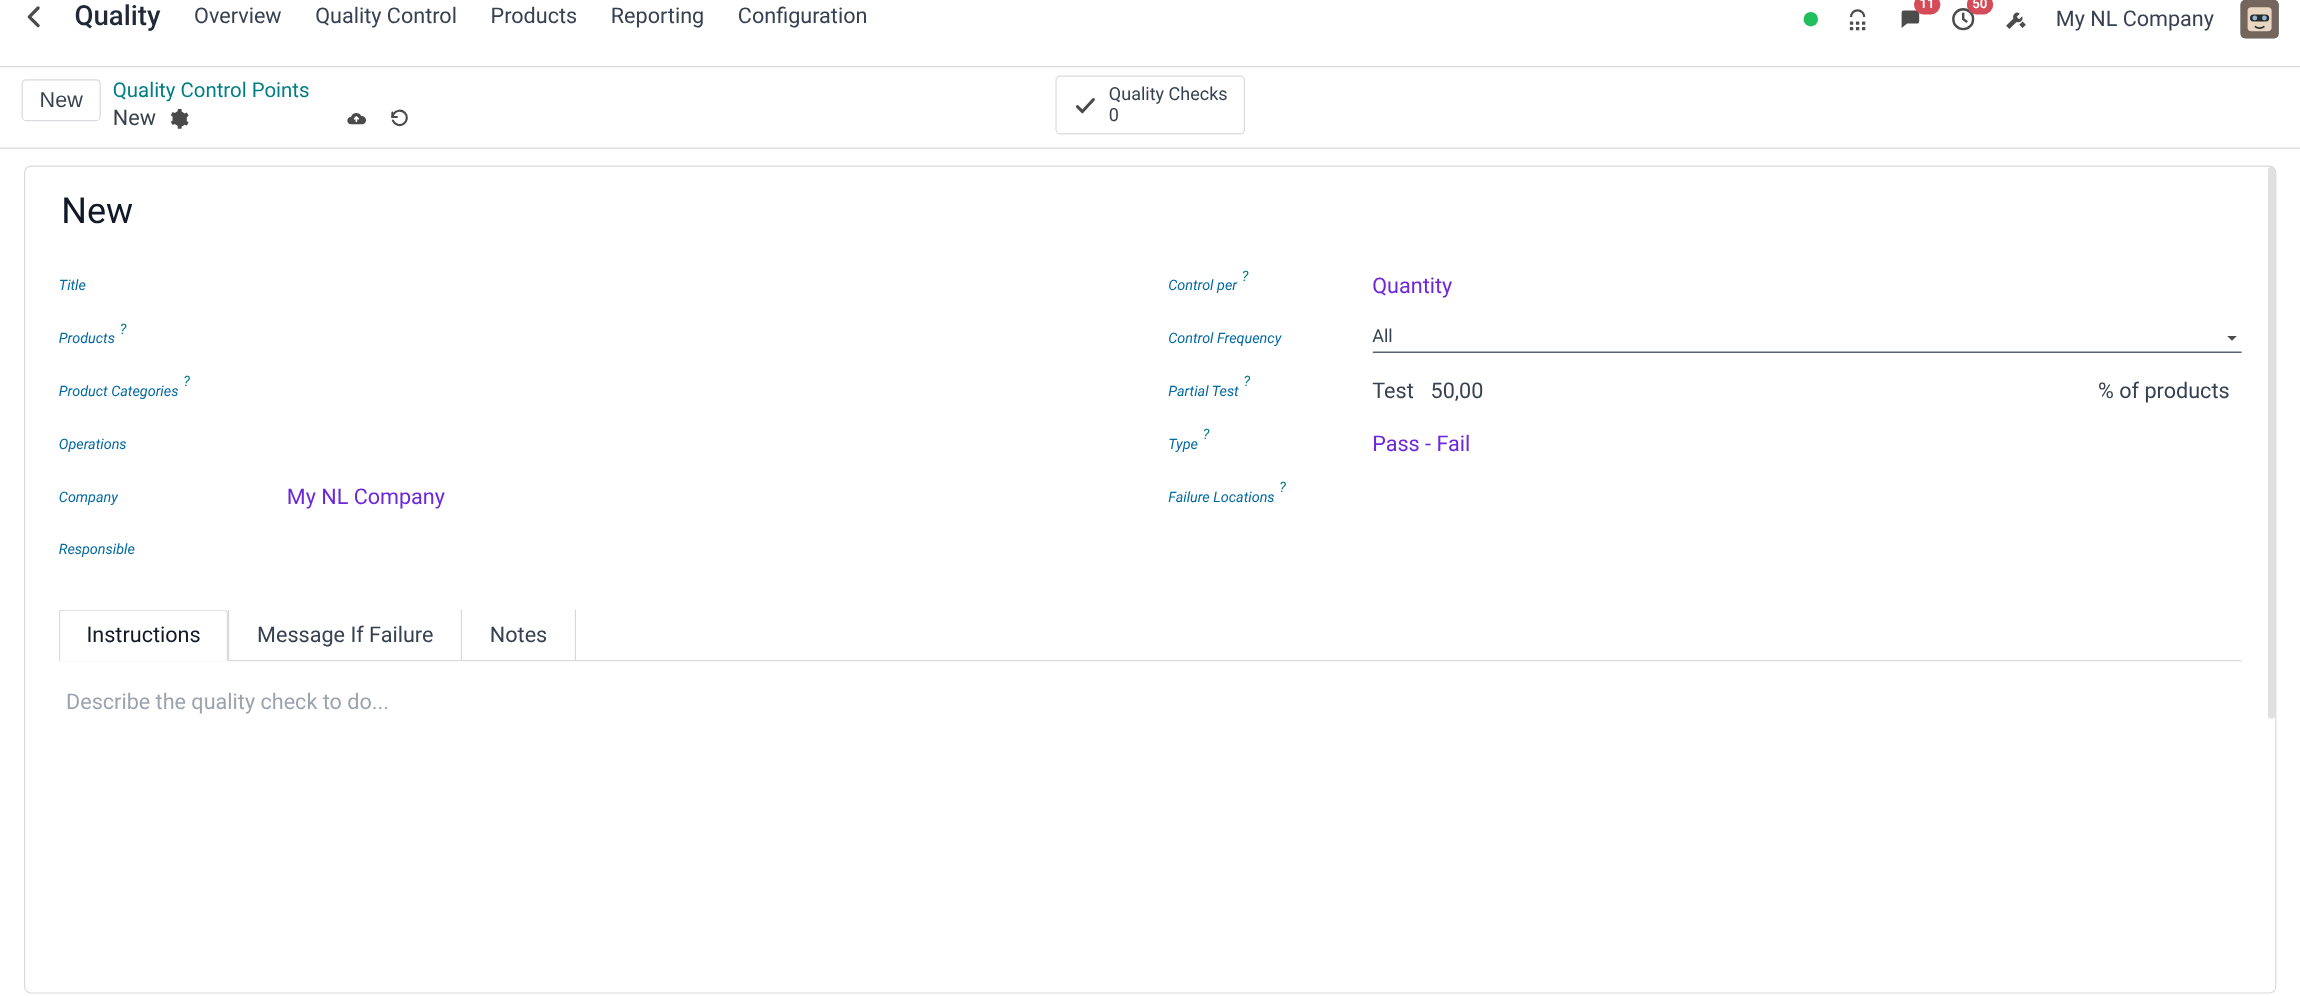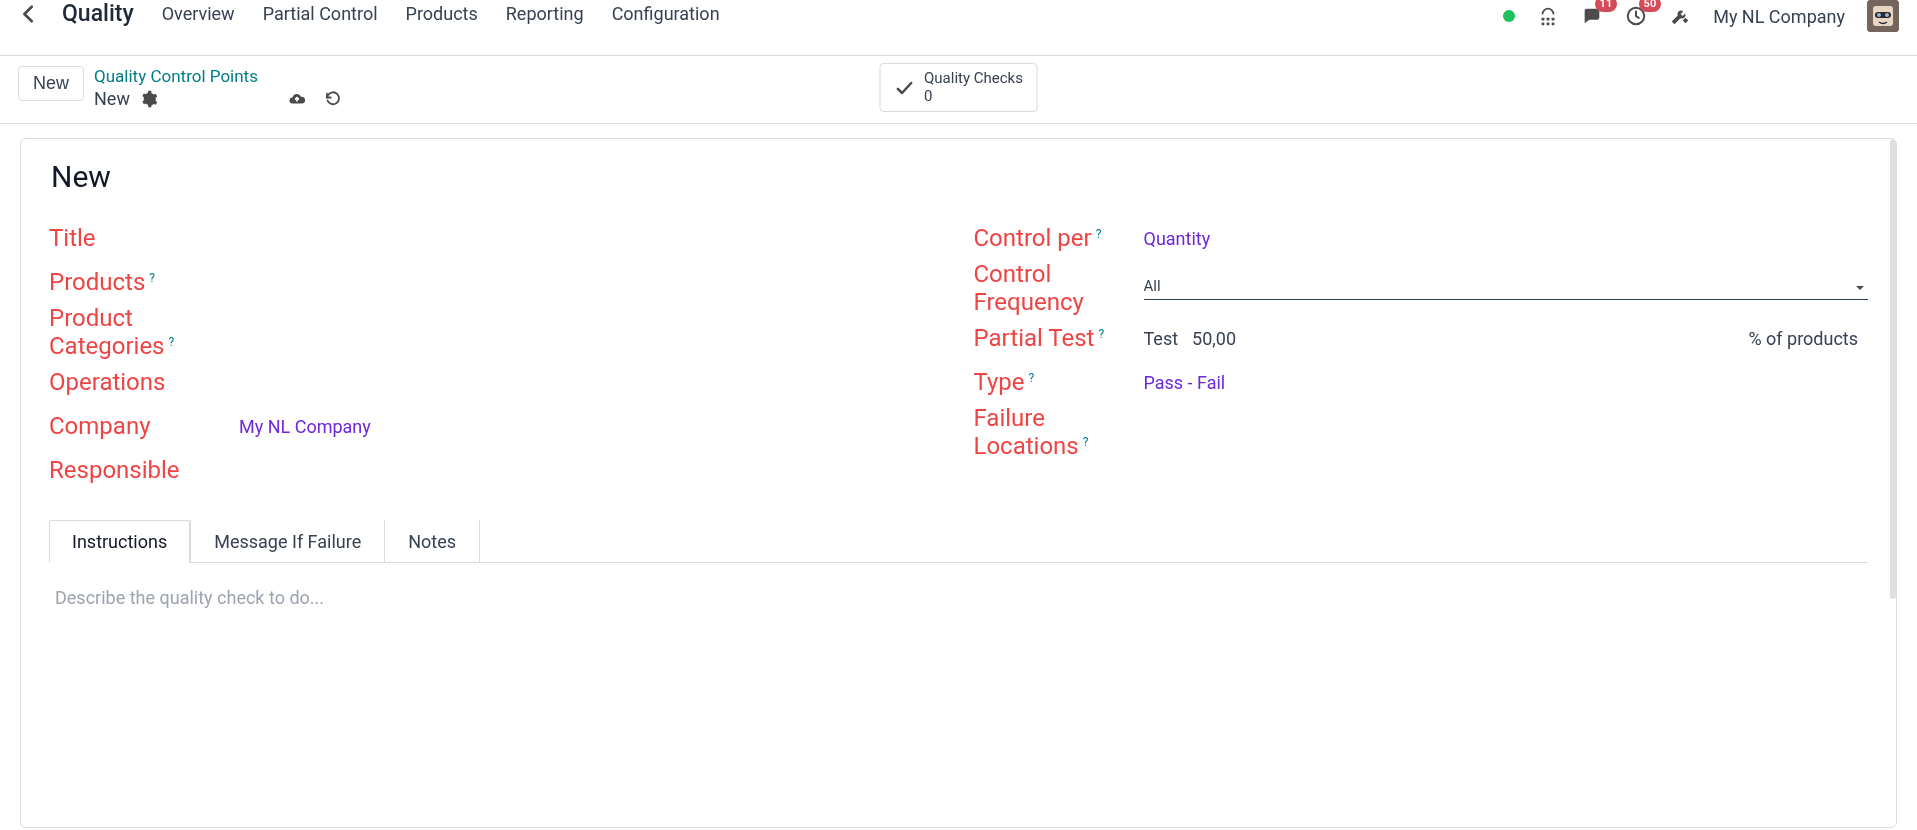--- a/index.html
+++ b/index.html
@@ -50,21 +50,21 @@
   .controlrow-right { margin-left:auto; padding-right:6px; }
   .bookmark-icon { width:18px; height:22px; color:#5F6570; }
 
   
   .form-wrap { padding:14px 20px 0 20px; height:calc(830px - 56px - 70px); }
   .card { border:1px solid var(--border); border-radius:6px; padding:20px 28px 0 28px; height:100%; position:relative; overflow:hidden; background:#fff; }
   .card-title { font-size:30px; color:#111827; margin:0 0 22px 2px; font-weight:400; }
   .cols { display:flex; gap:30px; }
   .col { flex:1; }
   .row { display:flex; align-items:center; min-height:44px; }
-  .lbl { width:190px; font-size:24px; color:#ef4444; position:relative; flex:none; }
+  .lbl { width:190px; font-size:12px; color:#0369a1; position:relative; flex:none;font-style:italic; }
   .lbl.with-q::after { content:"?"; color:var(--link); font-size:12px; position:relative; top:-8px; left:4px; }
   .val { font-size:18px; color:#6d28d9; flex:1; }
   .select-line { flex:1; border-bottom:1px solid #2C3E50; display:flex; align-items:center; justify-content:space-between; padding:1px 2px 4px 0; cursor:pointer;}
   .select-line .caret { width:12px; height:12px; color:#4a4a4a; }
   .partial { display:flex; align-items:flex-start; gap:14px; flex:1; font-size:18px; }
   .partial .suffix { margin-left:auto; padding-right:10px; }
 
   .scroll-shadow { position:absolute; top:0; right:0; width:6px; height:460px; background:rgba(0,0,0,0.12); border-radius:3px; }
 
   
@@ -82,21 +82,21 @@
 <div class="topbar">
   <div class="topbar-left">
     <span class="app-logo">
       <svg viewBox="0 0 24 24" fill="none" stroke="currentColor" stroke-width="3" stroke-linecap="round" stroke-linejoin="round">
           <polyline points="15 4 7 12 15 20"></polyline>
         </svg>
     </span>
     <span class="app-title">Quality</span>
     <nav class="navmenu">
       <a>Overview</a>
-      <a>Partial Control</a>
+      <a>Quality Control</a>
       <a>Products</a>
       <a>Reporting</a>
       <a>Configuration</a>
     </nav>
   </div>
   <div class="topbar-right">
     <span class="status-dot"></span>
     <span class="icon">
       <svg viewBox="0 0 24 24" fill="currentColor">
           <path d="M4 3h16a0 0 0 010 0v3a8 8 0 01-16 0V3z" opacity="0"></path>

